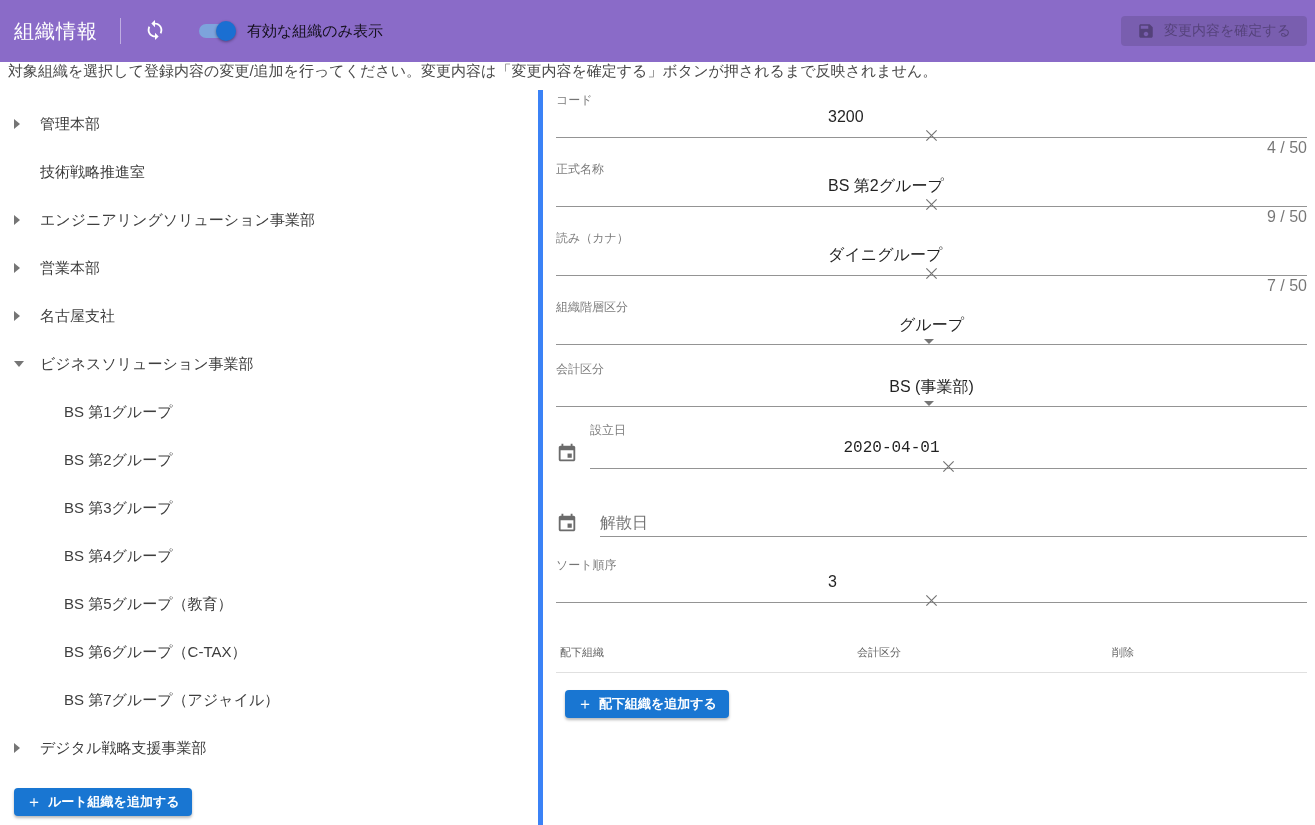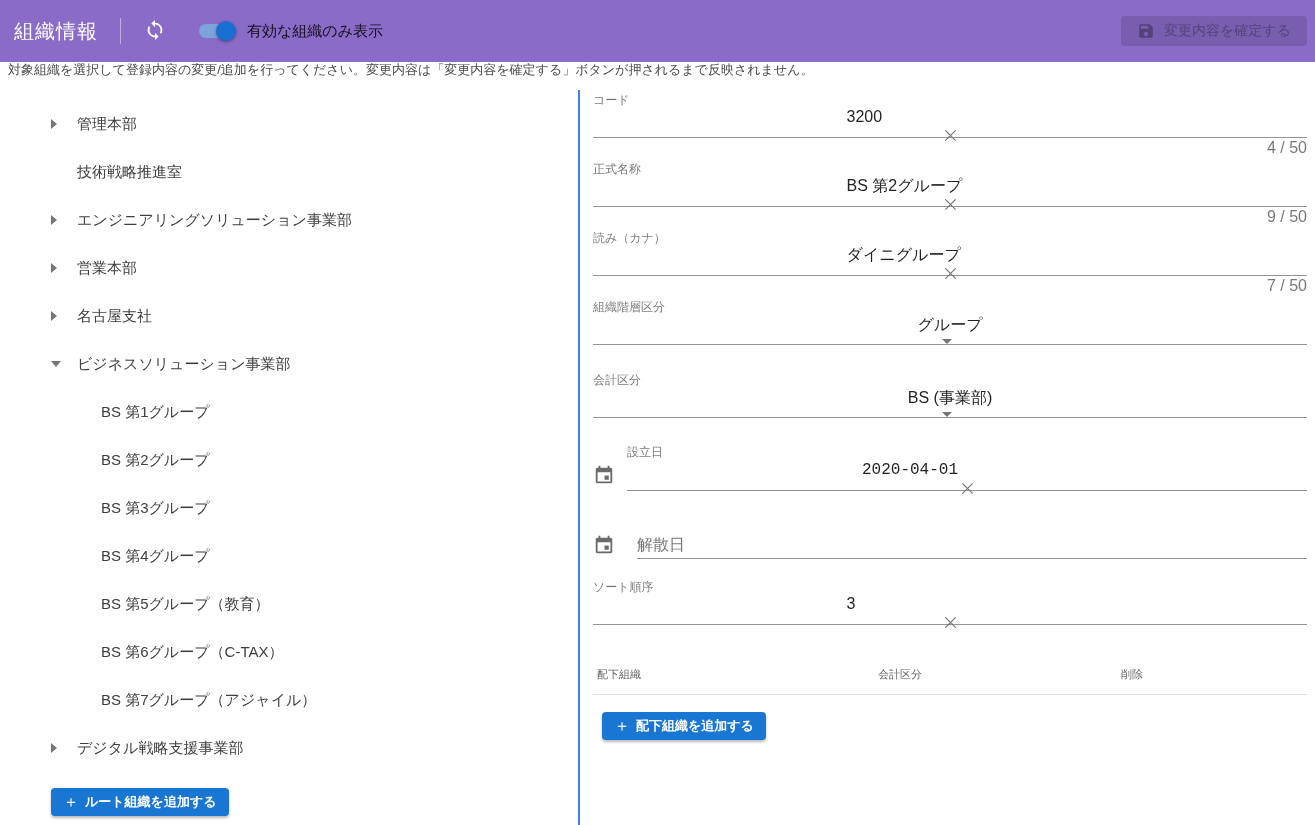--- a/index.html
+++ b/index.html
@@ -16,27 +16,27 @@
   .switch-wrap { margin-left:26px; display:flex; align-items:center; cursor:pointer; }
   .switch-track { width:34px; height:14px; border-radius:7px; background:#7da3dc; position:relative; }
   .switch-thumb { width:20px; height:20px; border-radius:50%; background:#1a6fd2; position:absolute;
     right:-3px; top:-3px; box-shadow:0 1px 3px rgba(0,0,0,0.4); }
   .toggle-label { margin-left:14px; font-size:15px; color:rgba(0,0,0,0.87); }
   .confirm-btn { margin-left:auto; height:30px; padding:0 16px; background:rgba(0,0,0,0.12);
     border:none; border-radius:4px; color:rgba(0,0,0,0.30); font-size:14px; display:flex;
     align-items:center; gap:9px; cursor:default; }
 
   
-  .instruction-bar { height:28px; display:flex; align-items:flex-end; padding:11px 8px;
-    font-size:13px; color:#4a4a4a; }
+  .instruction-bar { height:28px; display:flex; align-items:flex-start; padding:0 8px;
+    font-size:15px; color:#4a4a4a; }
 
   
   .content { display:flex; height:735px; }
-  .tree-panel { width:543px; min-width:543px; border-right:2px solid #3b82f6;
-    position:relative; padding-top:10px;margin-left:37px; }
+  .tree-panel { width:543px; min-width:543px; border-right:5px solid #3b82f6;
+    position:relative; padding-top:10px; }
   .form-panel { flex:1; padding:2px 8px 0 13px; }
 
   
   .tree-row { height:48px; display:flex; align-items:center; padding-left:14px;
     font-size:15px; color:#3e3e3e; cursor:pointer; }
   .tree-row.child { padding-left:38px; }
   .arrow-slot { width:26px; display:flex; align-items:center; }
   .tri-right { width:0; height:0; border-top:5px solid transparent;
     border-bottom:5px solid transparent; border-left:6px solid #757575; }
   .tri-down { width:0; height:0; border-left:5px solid transparent;
@@ -53,21 +53,21 @@
   .f-label { font-size:12px; color:rgba(0,0,0,0.54); height:16px; line-height:16px; }
   .f-valuerow { display:flex; align-items:center; height:30px;
     border-bottom:1px solid rgba(0,0,0,0.42);flex-direction:column; }
   .f-input { flex:1; border:none; outline:none; font-size:16px; color:rgba(0,0,0,0.87);
     background:transparent; font-family:inherit; padding:0; }
   .f-input::placeholder { color:rgba(0,0,0,0.56); opacity:1; }
   .f-value-text { flex:1; font-size:16px; color:rgba(0,0,0,0.87); }
   .f-counter { text-align:right; font-size:16px; color:rgba(0,0,0,0.54); height:16px;
     line-height:16px; margin-top:2px; }
   .field.t-text { margin-bottom:5px; }
-  .field.t-select { margin-bottom:27px; }
+  .field.t-select { margin-bottom:16px; }
   .caret-down { width:0; height:0; border-left:5px solid transparent;
     border-right:5px solid transparent; border-top:5px solid #757575; margin-right:6px; cursor:pointer; }
   .clear-x { width:24px; height:24px; display:flex; align-items:center; justify-content:center;
     cursor:pointer; }
   .field.t-date1 { display:flex; margin-top:6px; margin-bottom:0;font-family:Liberation Mono, monospace; }
   .cal-col { width:24px; margin-right:10px; display:flex; align-items:flex-end; padding-bottom:5px; }
   .date-body { flex:1; }
   .field.t-date2 { display:flex; align-items:center; height:28px; margin-top:40px;
     }
   .date2-body { flex:1; display:flex; align-items:center; height:100%; margin-left:10px;

